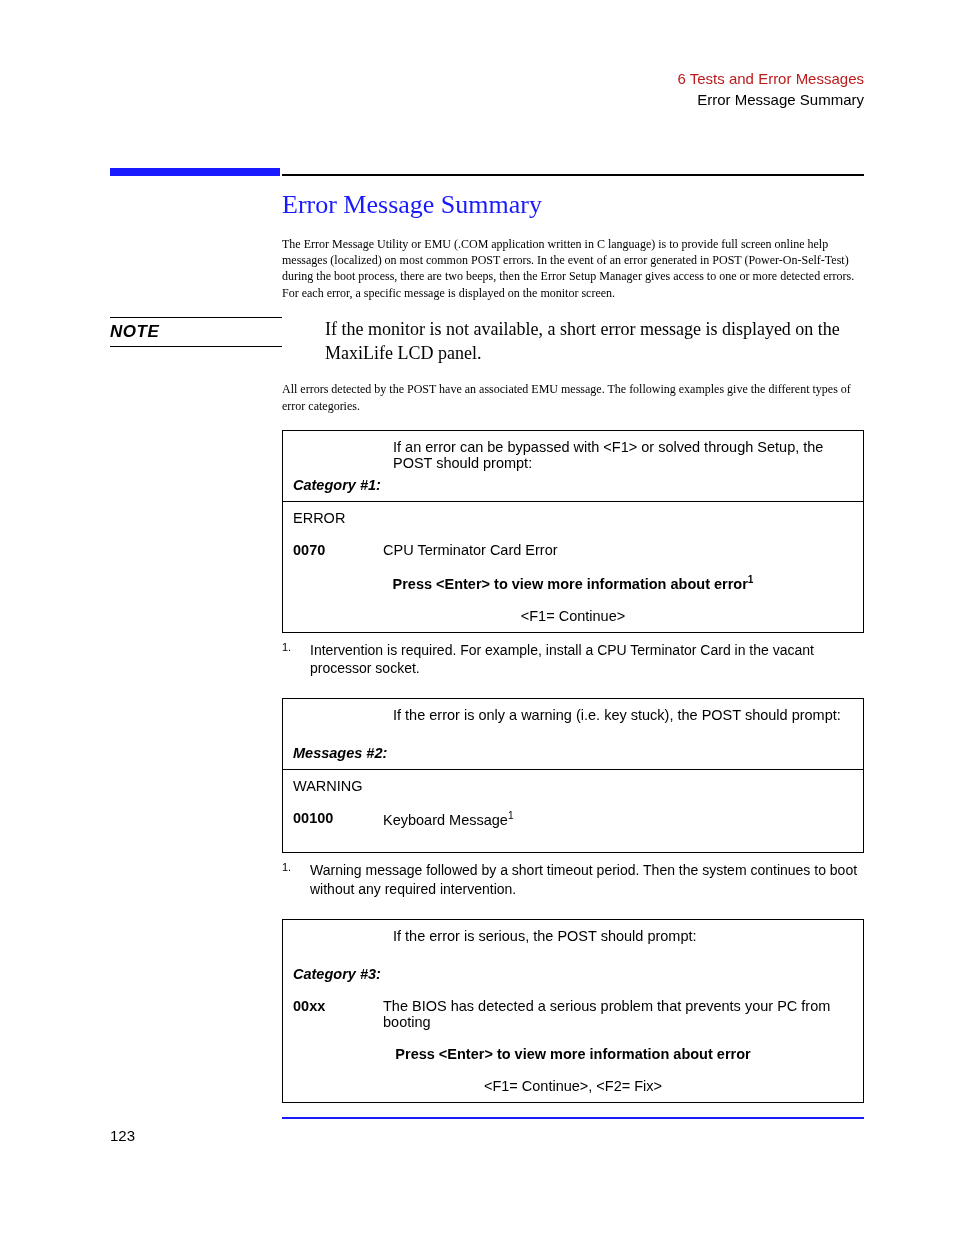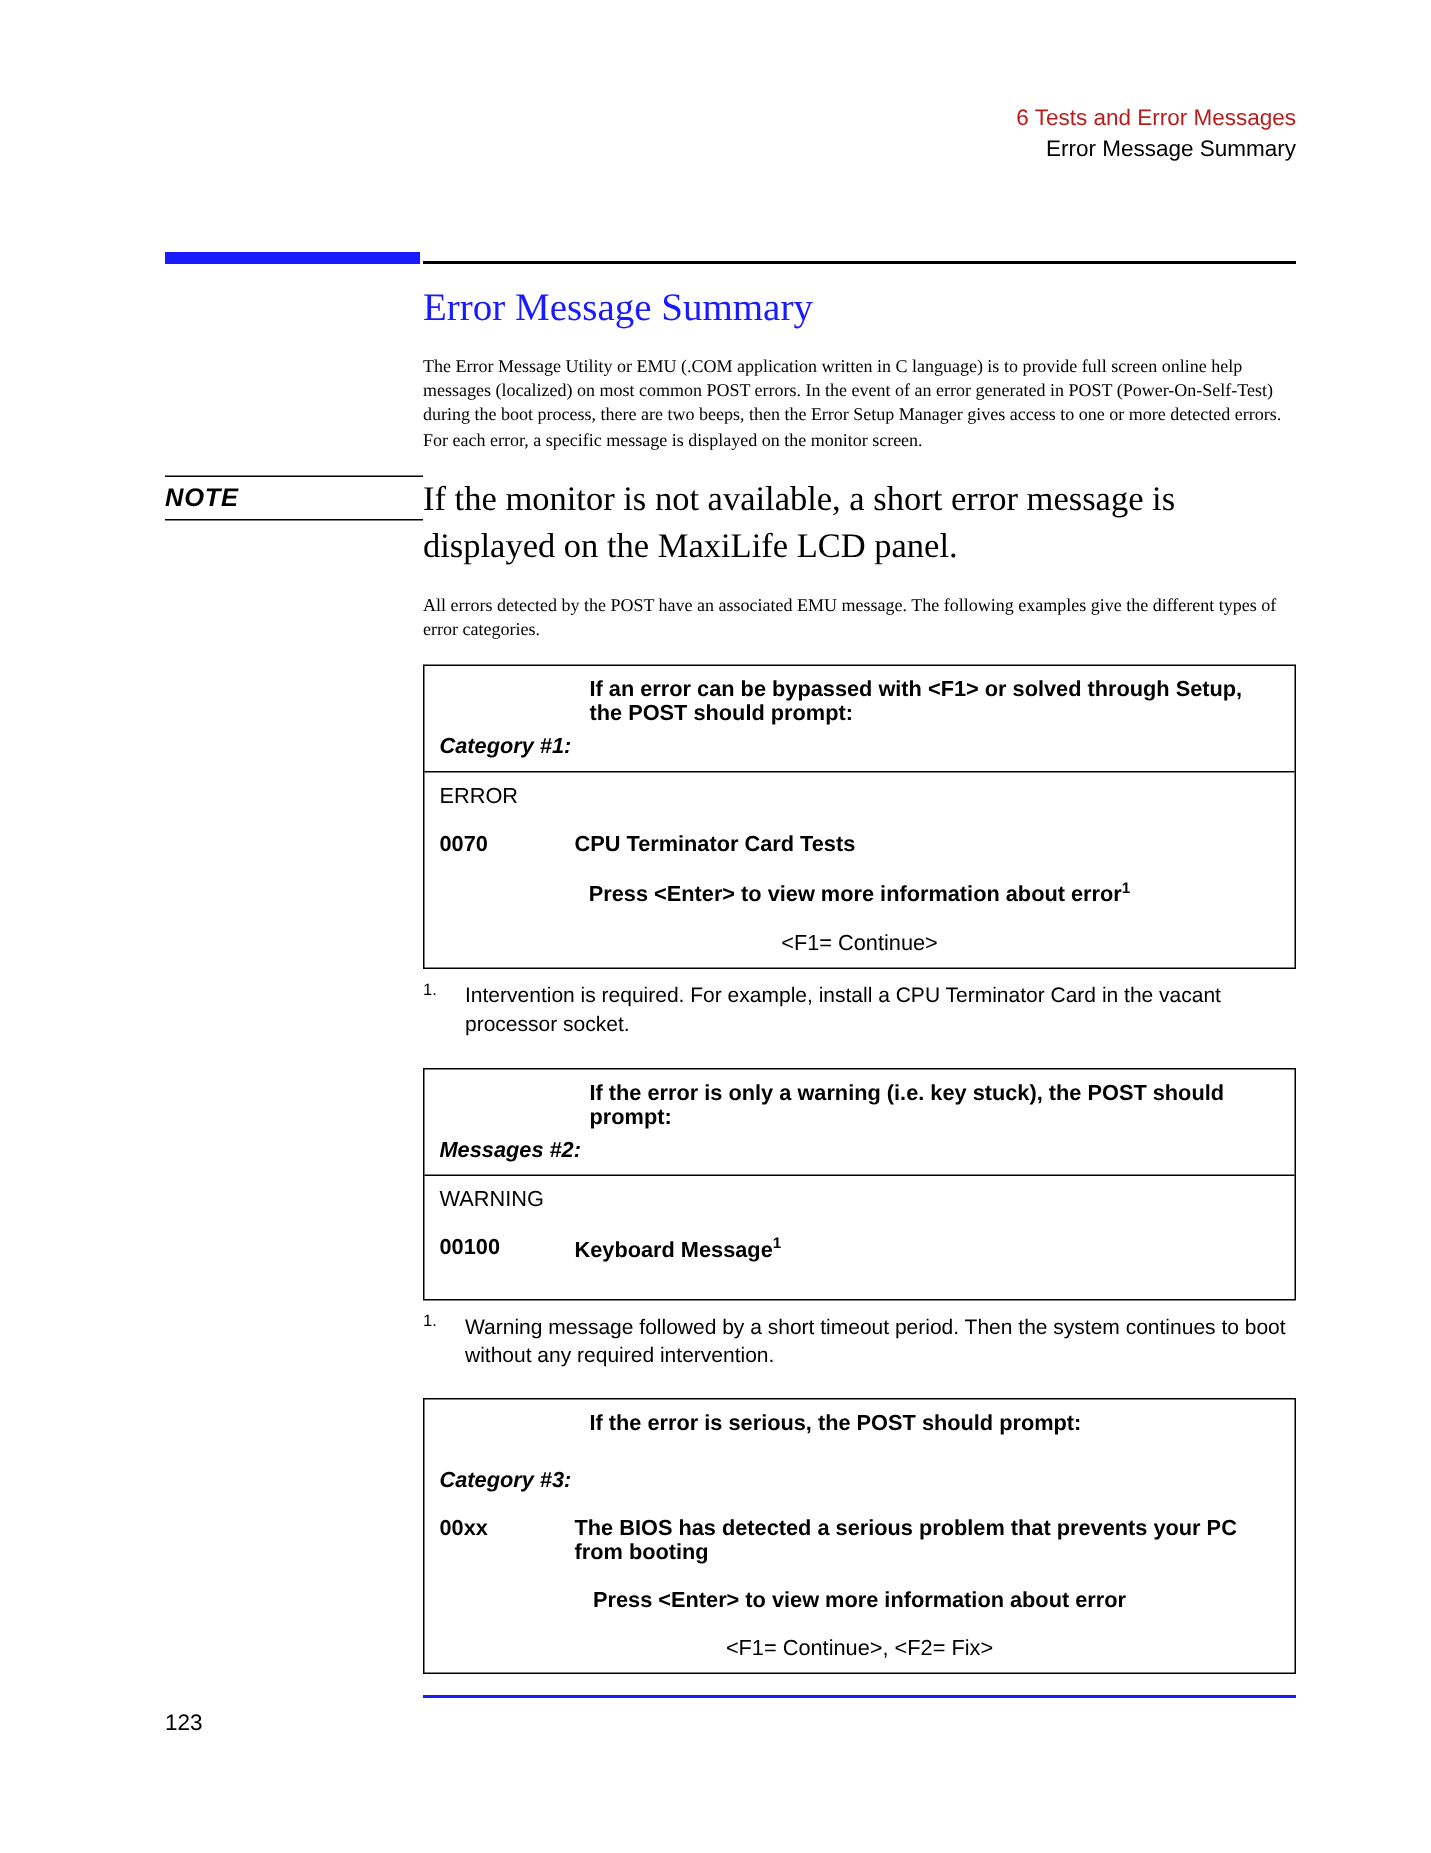--- a/index.html
+++ b/index.html
@@ -72,23 +72,24 @@
     font-size: 17px;
     letter-spacing: 0.5px;
     border-top: 1.5px solid #000;
     border-bottom: 1.5px solid #000;
     padding: 4px 0;
     text-align: left;
     box-sizing: border-box;
   }
   .note-text {
     flex: 1;
-    font-size: 23px;
+    font-size: 18px;
     line-height: 1.35;
     padding-left: 0;
+    margin-left: 43px;
   }
   .tbl {
     border: 1px solid #000;
     font-family: Arial, Helvetica, sans-serif;
     font-size: 14.5px;
     margin-bottom: 8px;
   }
   .tbl-row {
     display: flex;
     padding: 8px 10px;
@@ -97,21 +98,20 @@
     border-bottom: 1px solid #000;
   }
   .tbl-cat {
     width: 100px;
     font-style: italic;
     font-weight: bold;
     margin-top: 38px;
   }
   .tbl-desc {
     flex: 1;
-    font-weight: bold;
   }
   .tbl-code {
     width: 90px;
     text-align: left;
     padding-right: 20px;
     box-sizing: border-box;
   }
   .bold { font-weight: bold; }
   .tbl-center {
     text-align: center;
@@ -174,21 +174,21 @@
       <div class="tbl-row bordered">
         <div class="tbl-cat">Category #1:</div>
         <div class="tbl-desc">If an error can be bypassed with &lt;F1&gt; or solved through Setup, the POST should prompt:</div>
       </div>
       <div class="tbl-row">
         <div class="tbl-code">ERROR</div>
         <div class="tbl-desc"></div>
       </div>
       <div class="tbl-row">
         <div class="tbl-code bold">0070</div>
-        <div class="tbl-desc">CPU Terminator Card Tests</div>
+        <div class="tbl-desc">CPU Terminator Card Error</div>
       </div>
       <div class="tbl-center bold">
         <span>Press &lt;Enter&gt; to view more information about error</span><sup>1</sup>
       </div>
       <div class="tbl-center">&lt;F1= Continue&gt;</div>
     </div>
     <div class="footnote">
       <div class="fn-num">1.</div>
       <div class="fn-text">Intervention is required. For example, install a CPU Terminator Card in the vacant processor socket.</div>
     </div>

